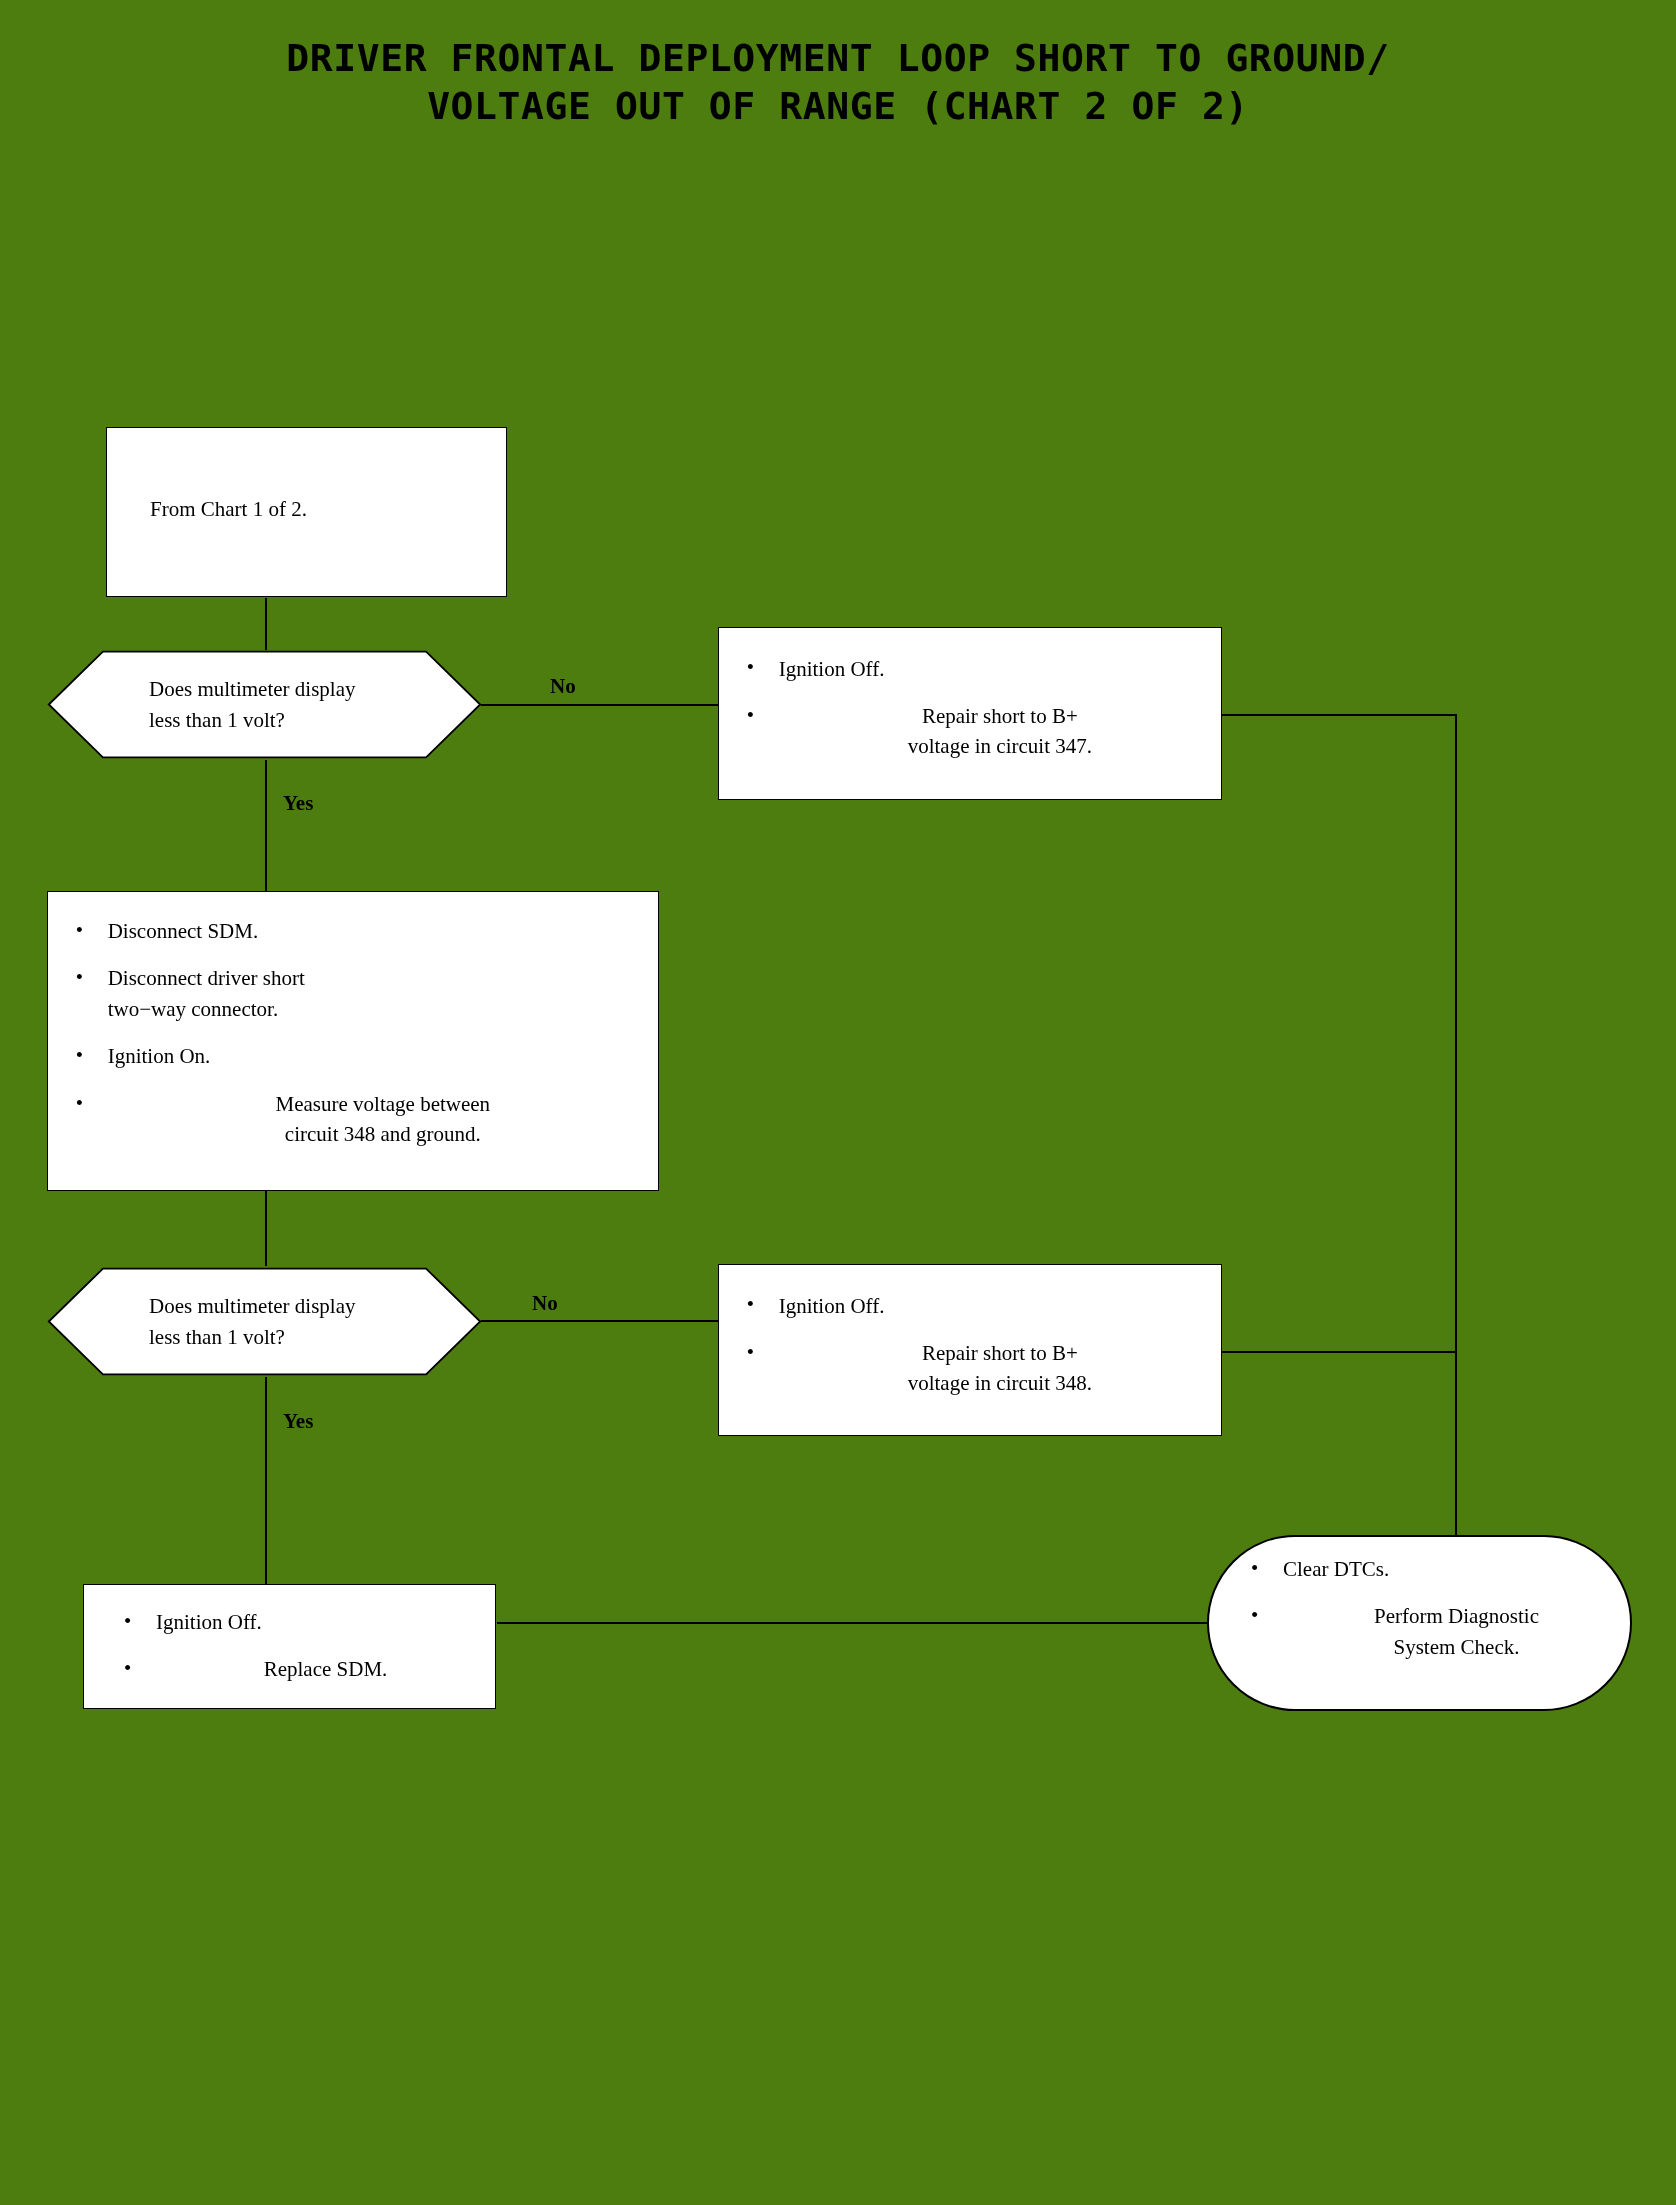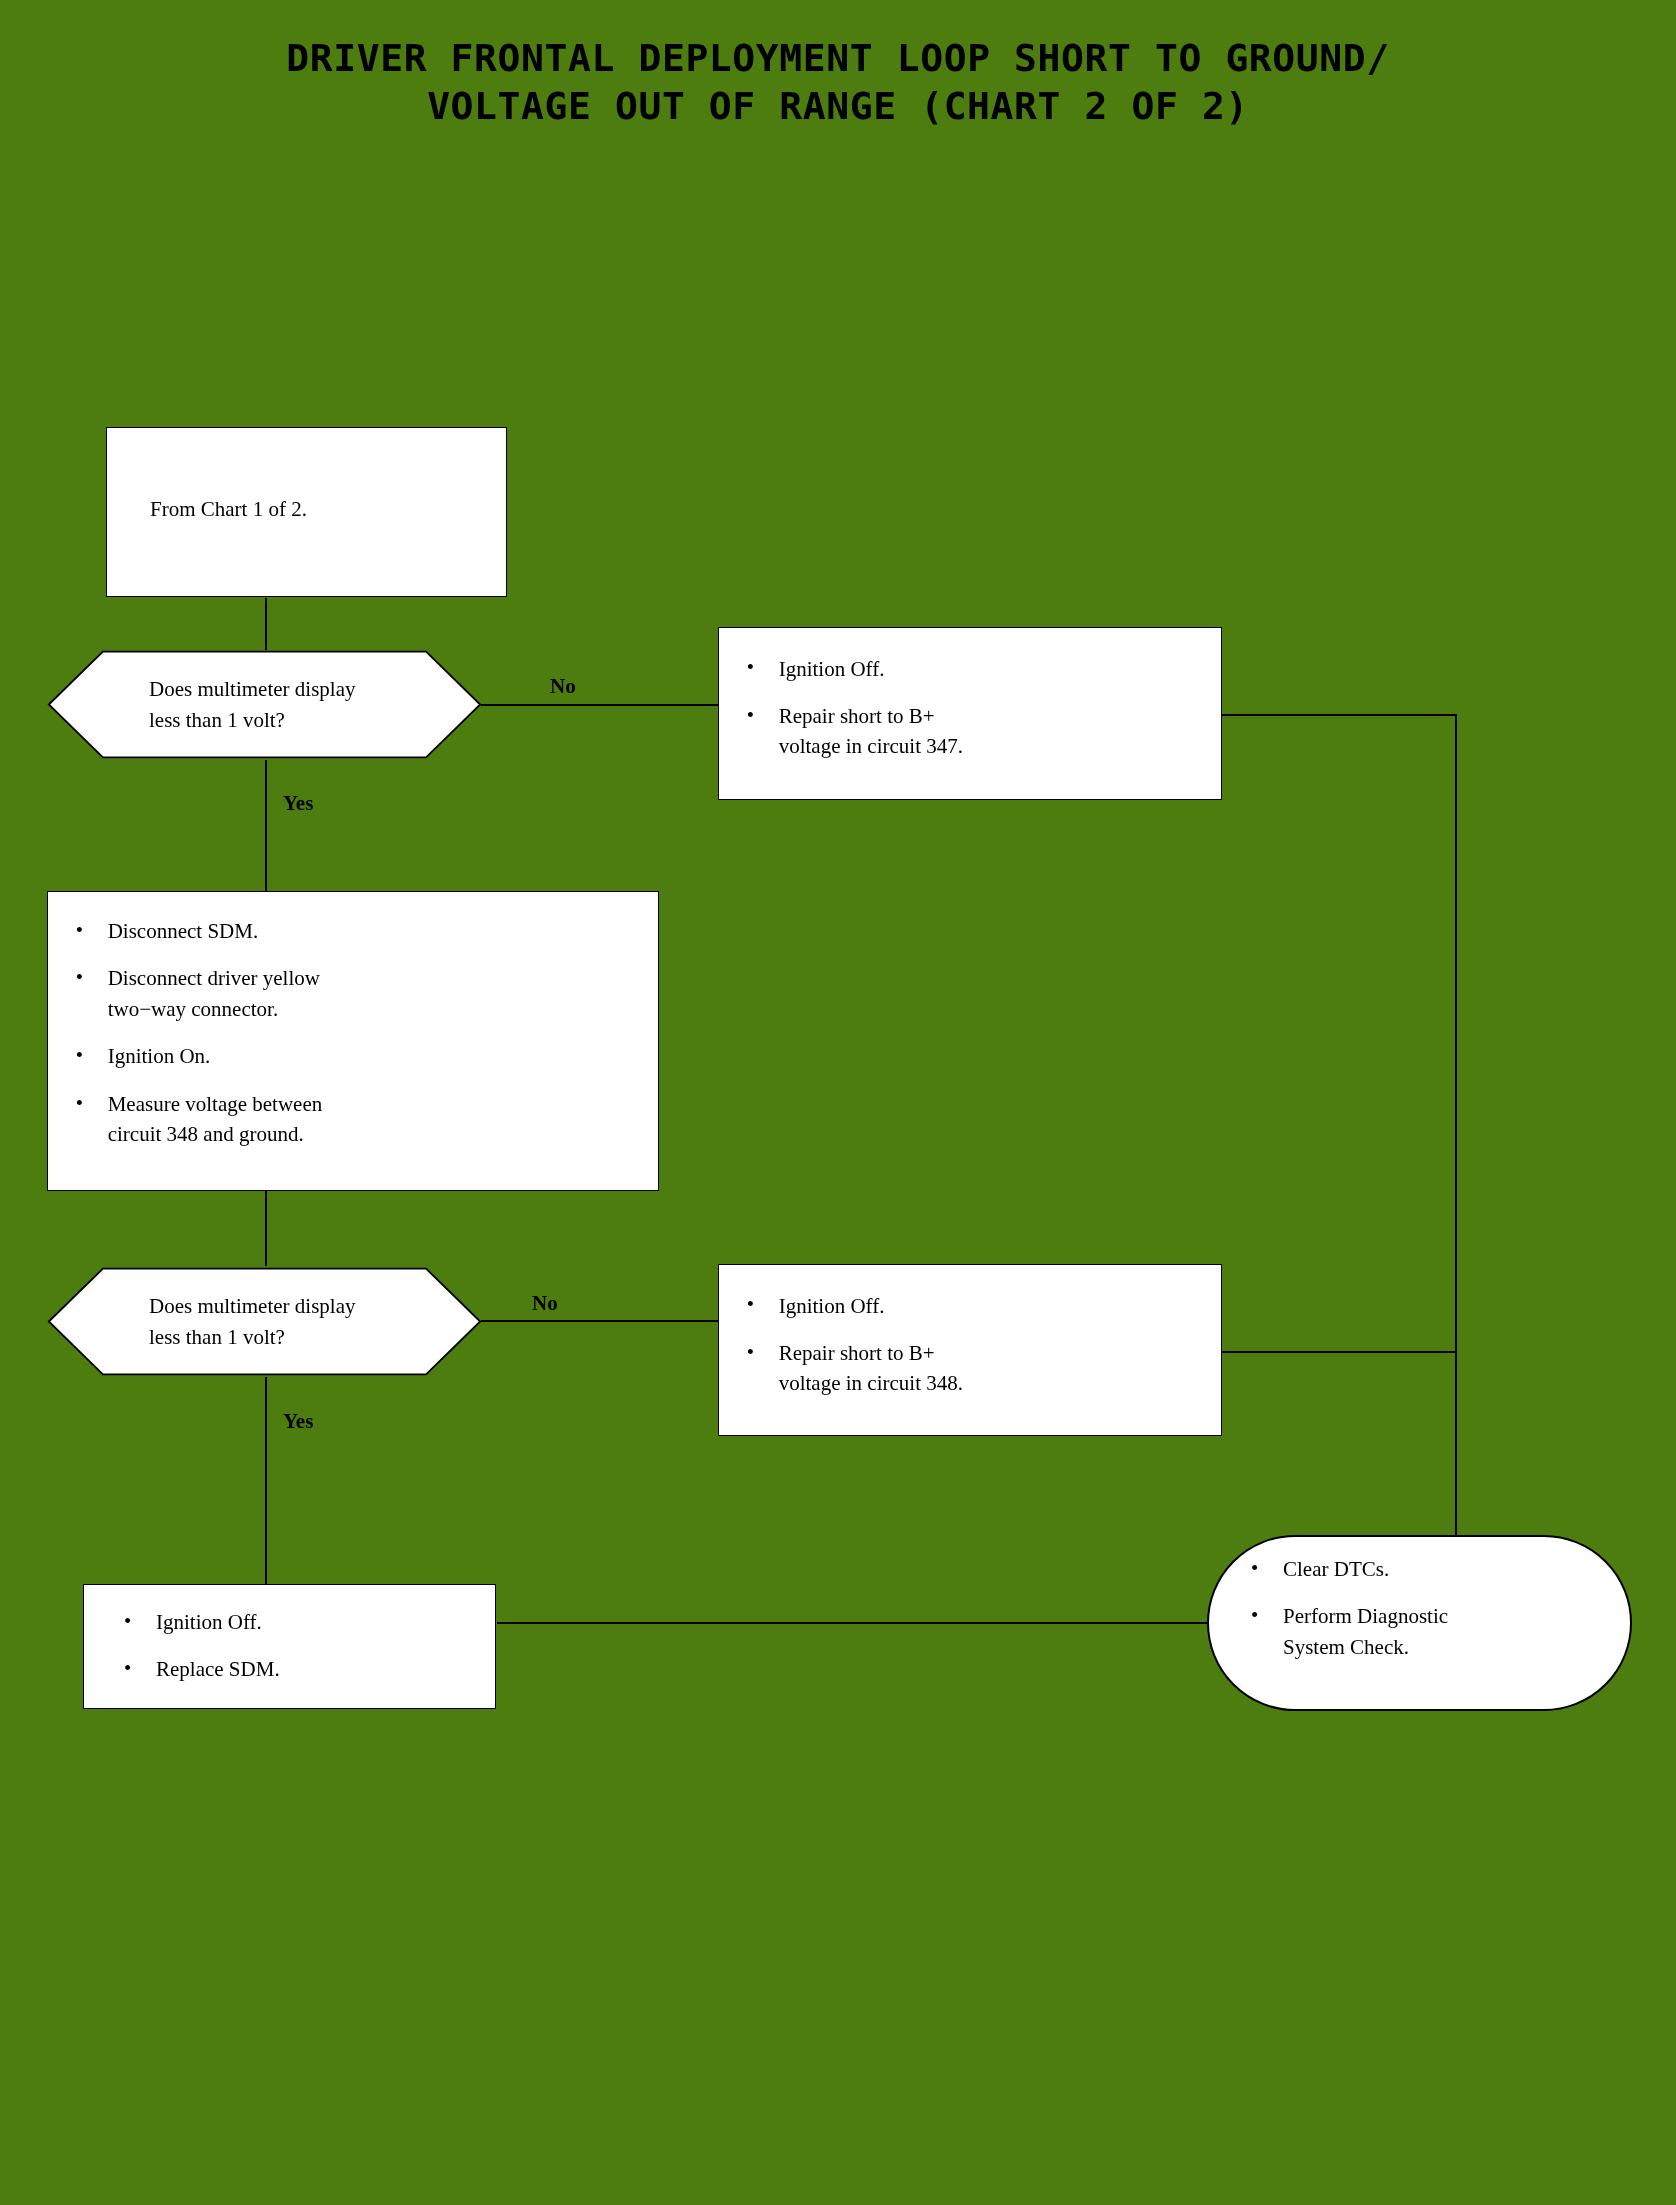--- a/index.html
+++ b/index.html
@@ -64,21 +64,21 @@
     font-family: Liberation Serif, serif;
   }
   ul.bullets li {
     position: relative;
     padding-left: 50px;
     margin-bottom: 17px;
     font-size: 21px;
     line-height: 1.45;
     white-space: pre-line;
   }
-  ul.bullets li:last-child { margin-bottom: 0; }
+  ul.bullets li:last-child { margin-bottom: 0; text-align: center; }
   ul.bullets li::before {
     content: "\2022";
     position: absolute;
     left: 18px;
     top: -1.2px;
     font-size: 20.7px;
     line-height: 1.45;
   }
 
   
@@ -153,21 +153,21 @@
   </div>
 
   <div class="line hline" style="left:1222px; top:714px; width:234px;"></div>
 
   <div class="line vline" style="left:265px; top:760px; height:131px;"></div>
   <div class="edge-label" style="left:283px; top:793px;">Yes</div>
 
   <div class="node rect" style="left:47px; top:891px; width:612px; height:300px;">
     <ul class="bullets" style="margin:24px 0 0 9.7px;">
       <li>Disconnect SDM.</li>
-      <li>Disconnect driver yellow
+      <li>Disconnect driver short
 two−way connector.</li>
       <li>Ignition On.</li>
       <li>Measure voltage between
 circuit 348 and ground.</li>
     </ul>
   </div>
 
   <div class="line vline" style="left:265px; top:1191px; height:75px;"></div>
 
   <div class="decision" style="left:47px; top:1266px; width:435px; height:111px;">

